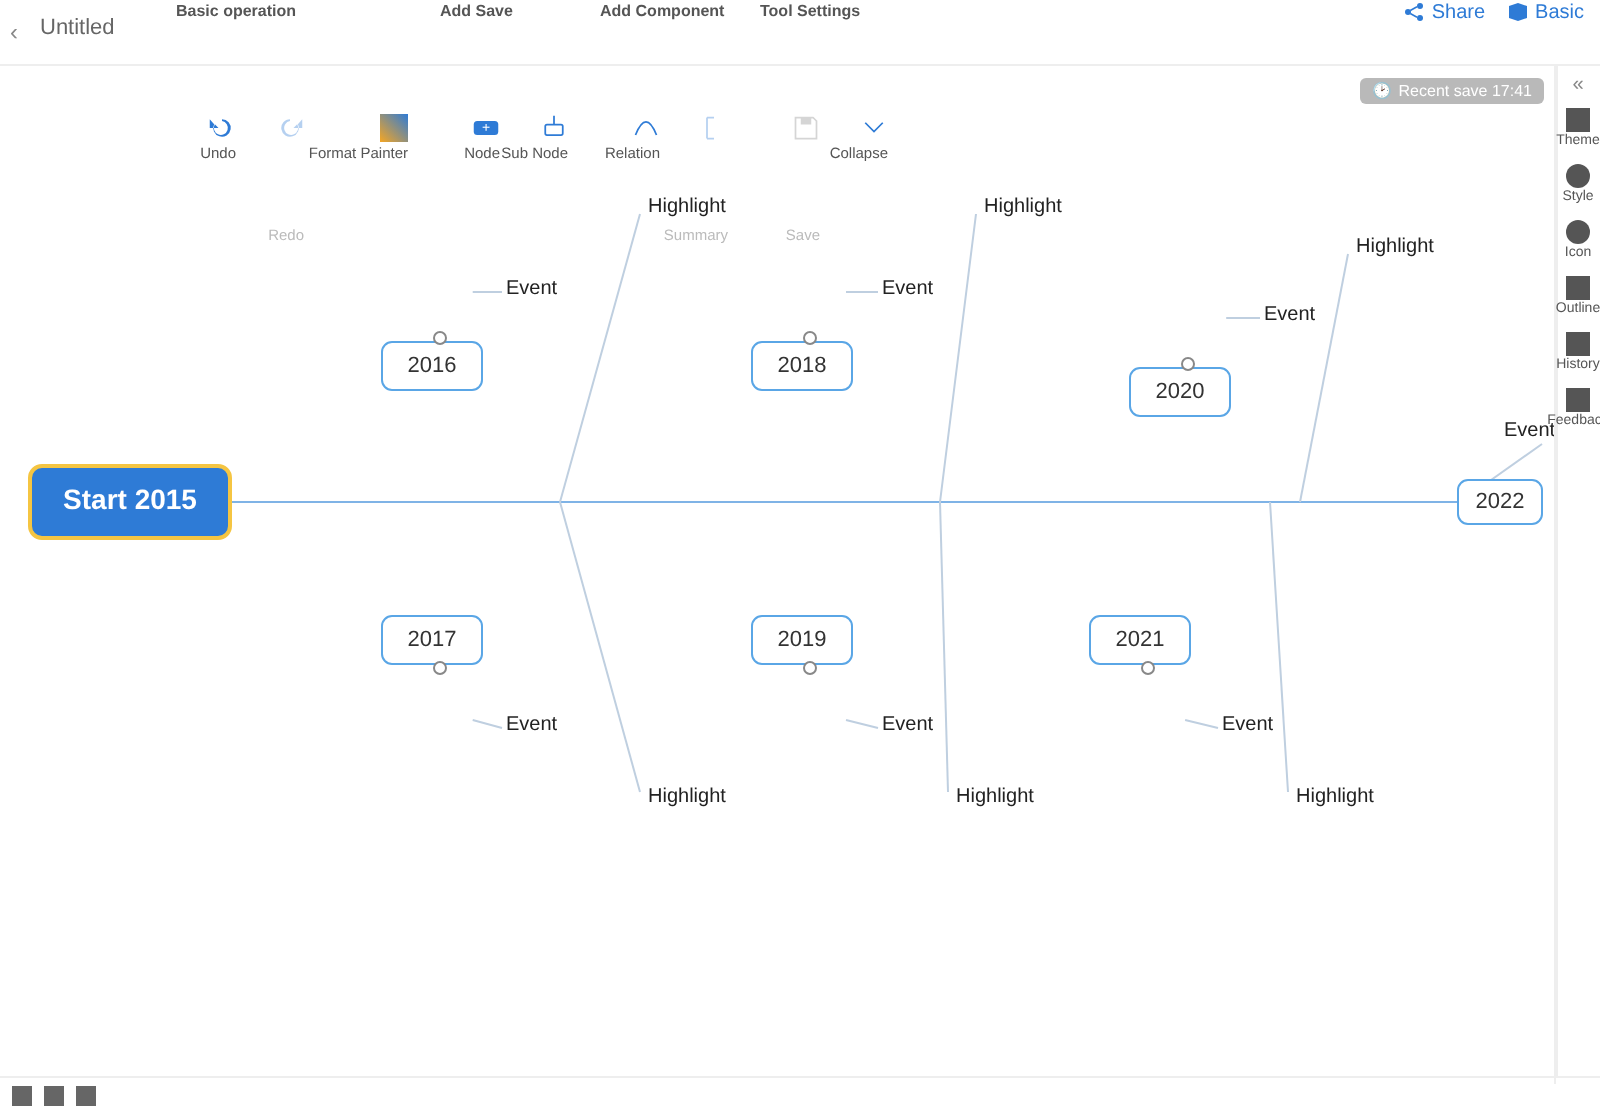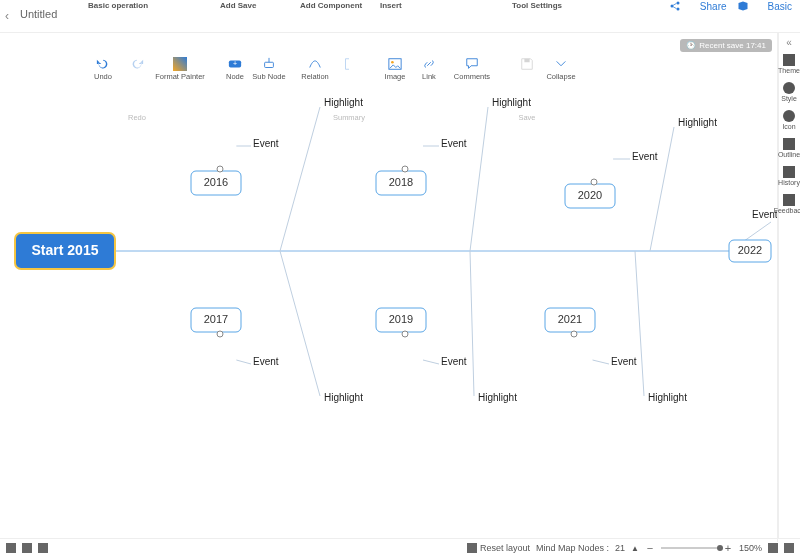--- a/index.html
+++ b/index.html
@@ -4,29 +4,29 @@
 <style>
   html,body{margin:0;padding:0;font-family:Arial,Helvetica,sans-serif;background:#fff;color:#333;}
   body{width:800px;height:557px;overflow:hidden;position:relative;}
   .topbar{height:32px;display:flex;align-items:flex-start;border-bottom:1px solid #eee;font-size:9px;}
   .back{width:14px;height:32px;display:flex;align-items:center;justify-content:center;font-size:12px;color:#888;}
   .title{font-size:11px;color:#666;padding:8px 10px 0 6px;min-width:50px;}
   .groups{display:flex;}
   .group{display:flex;flex-direction:column;padding:0 6px;gap:45px;}
   .group-title{font-size:8px;font-weight:bold;color:#555;padding:1px 0 1px 2px;}
   .tools{display:flex;}
-  .tool{display:flex;flex-direction:column;align-items:center;width:30px;padding:1px 2px;cursor:pointer;}
+  .tool{display:flex;flex-direction:column;align-items:flex-end;width:30px;padding:1px 2px;cursor:pointer;}
   .tool .ic{width:14px;height:14px;margin-bottom:1px;}
   .tool .lbl{font-size:7.5px;color:#555;white-space:nowrap;text-align:center;}
   .tool.disabled .lbl{color:#bbb;margin-top:41px;}
   .tool.disabled .ic{opacity:0.35;}
   .wide{width:48px;}
   .spacer{flex:1;}
   .share-export{display:flex;align-items:center;padding-right:8px;gap:10px;}
-  .sbtn{display:flex;align-items:center;gap:19px;font-size:10px;color:#2e7bd6;cursor:pointer;}
+  .sbtn{display:flex;align-items:center;gap:3px;font-size:10px;color:#2e7bd6;cursor:pointer;}
   .sbtn .sic{width:12px;height:12px;}
   .canvas{position:absolute;left:0;top:33px;width:778px;height:505px;border-right:1px solid #eee;}
   .save-tag{position:absolute;top:6px;right:6px;background:#b9b9b9;color:#fff;font-size:8px;padding:2px 6px;border-radius:3px;display:flex;align-items:center;gap:3px;}
   svg.diagram{position:absolute;left:0;top:0;}
   .node{stroke:#5aa6e6;stroke-width:1;fill:#fff;}
   .node-txt{font-size:11px;fill:#333;text-anchor:middle;dominant-baseline:middle;}
   .root-node{fill:#2e7bd6;stroke:#f5c542;stroke-width:2;}
   .root-txt{font-size:14px;fill:#fff;font-weight:bold;text-anchor:middle;dominant-baseline:middle;}
   .link{stroke:#bfcfe0;stroke-width:1;fill:none;}
   .spine{stroke:#7fb3e6;stroke-width:1;fill:none;}
@@ -103,45 +103,20 @@
             <svg class="ic" viewBox="0 0 16 16">
               <path d="M2 12c4-10 8-10 12 0" stroke="#2e7bd6" fill="none"></path>
             </svg>
             <span class="lbl">Relation</span>
           </div>
         <div class="tool disabled">
             <svg class="ic" viewBox="0 0 16 16">
               <path d="M4 2v12M4 2h4M4 14h4" stroke="#2e7bd6" fill="none"></path>
             </svg>
             <span class="lbl">Summary</span>
-          </div>
-      </div>
-    </div>
-    <div class="group">
-      <div class="group-title">Insert</div>
-      <div class="tools">
-        <div class="tool">
-            <svg class="ic" viewBox="0 0 16 16">
-              <rect x="1" y="2" width="14" height="12" fill="none" stroke="#2e7bd6"></rect>
-              <circle cx="5" cy="6" r="1.5" fill="#f5a623"></circle>
-              <path d="M2 13l4-4 3 3 2-2 3 3" stroke="#2e7bd6" fill="none"></path>
-            </svg>
-            <span class="lbl">Image</span>
-          </div>
-        <div class="tool">
-            <svg class="ic" viewBox="0 0 16 16">
-              <path d="M6 10l4-4M4 12a3 3 0 0 1 0-4l2-2M12 4a3 3 0 0 1 0 4l-2 2" stroke="#2e7bd6" fill="none"></path>
-            </svg>
-            <span class="lbl">Link</span>
-          </div>
-        <div class="tool wide">
-            <svg class="ic" viewBox="0 0 16 16">
-              <path d="M2 2h12v8H7l-3 3v-3H2z" fill="none" stroke="#2e7bd6"></path>
-            </svg>
-            <span class="lbl">Comments</span>
           </div>
       </div>
     </div>
     <div class="group">
       <div class="group-title">Tool Settings</div>
       <div class="tools">
         <div class="tool disabled">
             <svg class="ic" viewBox="0 0 16 16">
               <path d="M2 2h10l2 2v10H2z" fill="none" stroke="#888"></path>
               <rect x="5" y="2" width="6" height="4" fill="#888"></rect>
@@ -265,30 +240,13 @@
     </div>
 </div>
 
 <div class="bottombar">
   <div class="bicons">
     <div class="bic" style="background:#666"></div>
     <div class="bic" style="background:#666"></div>
     <div class="bic" style="background:#666"></div>
   </div>
   <div class="bspacer"></div>
-  <div class="binfo">
-    <div class="bbtn">
-        <div class="bic" style="background:#666"></div>
-        <span>Reset layout</span>
-      </div>
-    <span>Mind Map Nodes :</span>
-    <span>21</span>
-    <span style="font-size:8px;">▲</span>
-    <div class="zbtn">−</div>
-    <div class="slider">
-        <div class="thumb"></div>
-      </div>
-    <div class="zbtn">+</div>
-    <span>150%</span>
-    <div class="bic"></div>
-    <div class="bic"></div>
-  </div>
 </div>
 
 </body></html>

